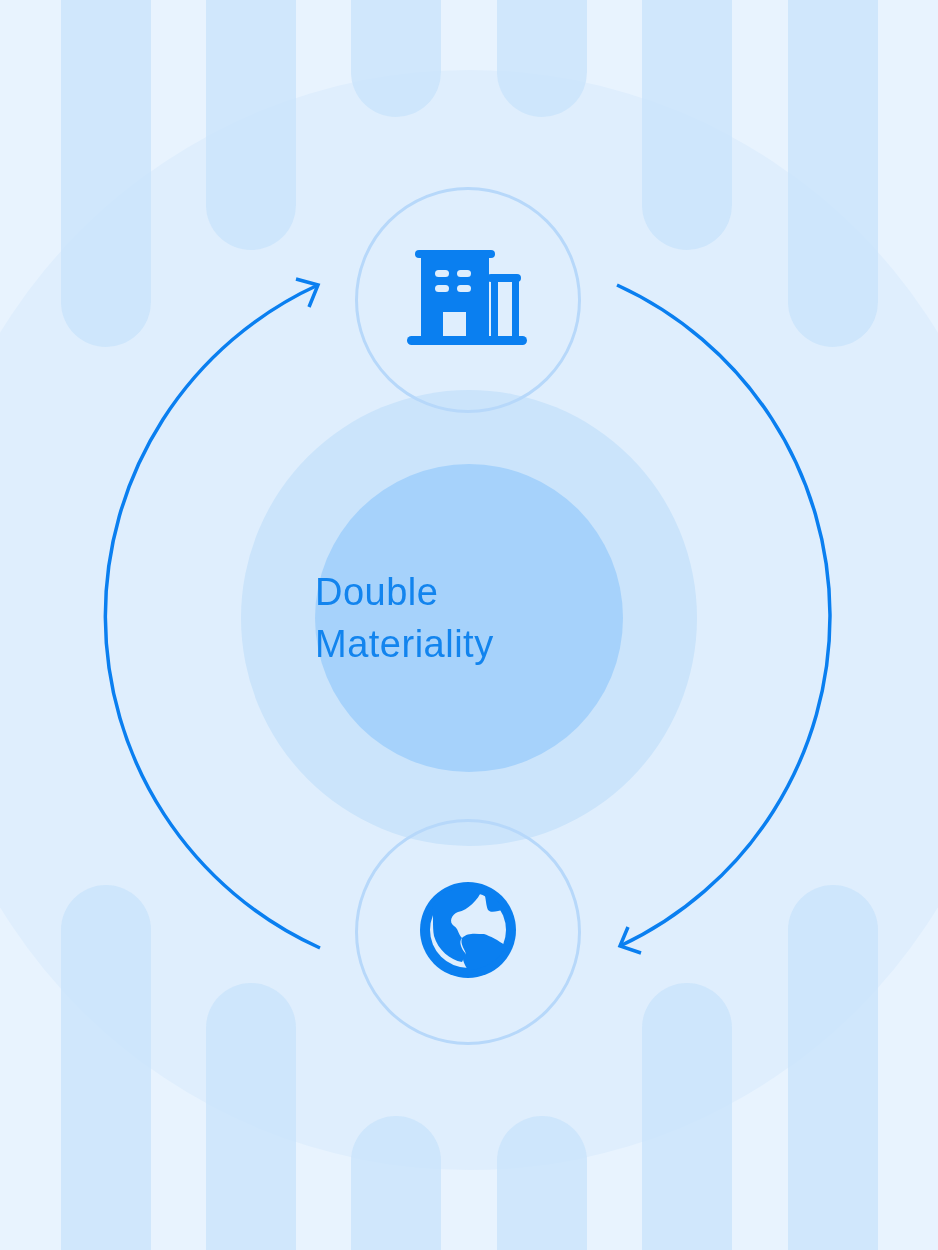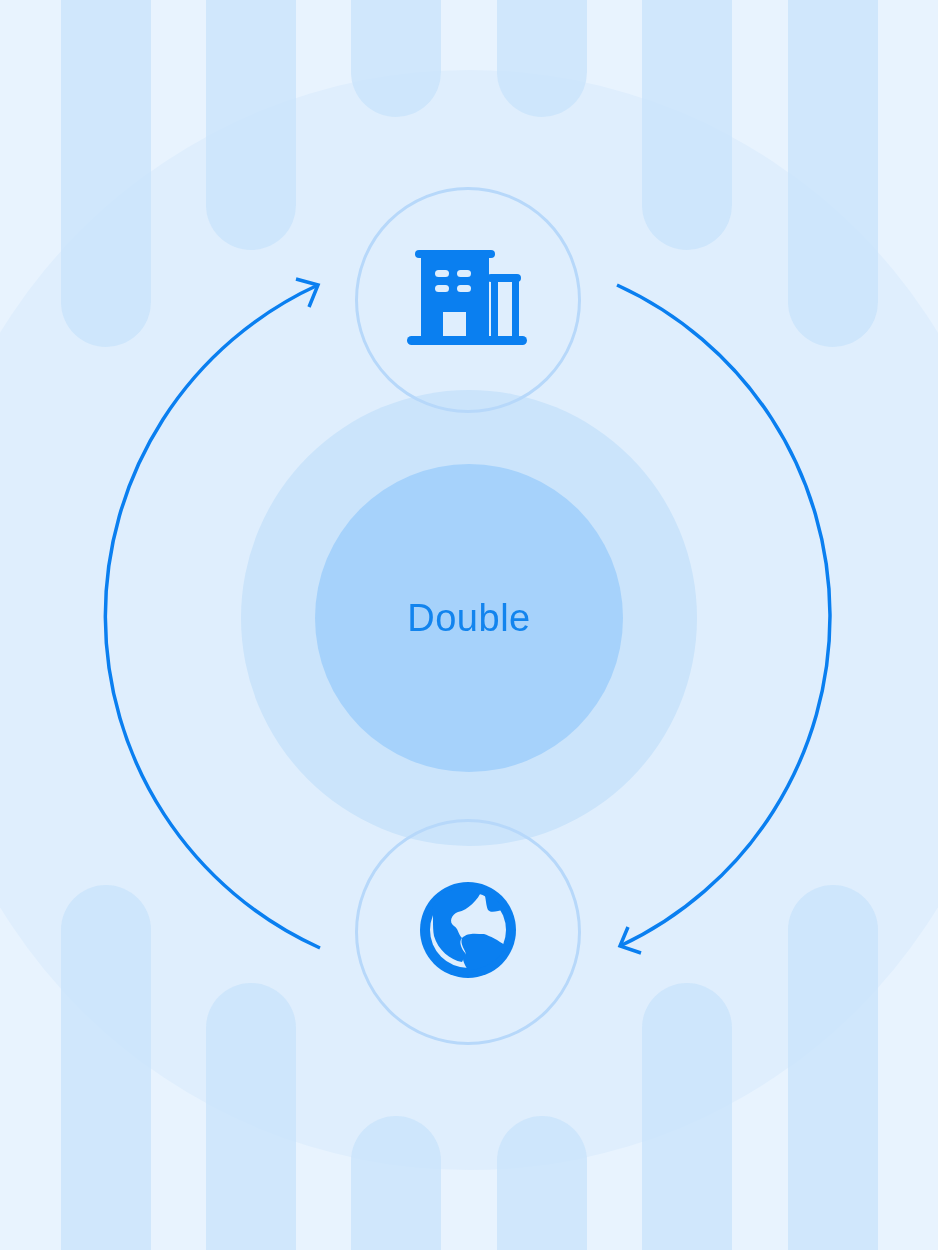--- a/index.html
+++ b/index.html
@@ -2,21 +2,21 @@
 <html><head>
 <meta charset="utf-8">
 <style>
   html, body { margin: 0; padding: 0; }
   body { width: 938px; height: 1250px; overflow: hidden; background: #e8f3fe; position: relative; font-family: "Liberation Sans", sans-serif; }
   .stage { position: absolute; left: 0; top: 0; width: 938px; height: 1250px; }
   .halo { position: absolute; left: -81px; top: 70px; width: 1100px; height: 1100px; border-radius: 50%; background: #dfeefd; }
   .pill { position: absolute; width: 90px; border-radius: 45px; background: #c9e3fb; opacity: 0.8; }
   .ring-outer { position: absolute; left: 241px; top: 390px; width: 456px; height: 456px; border-radius: 50%; background: #cbe4fb; }
   .ring-inner { position: absolute; left: 315px; top: 464px; width: 308px; height: 308px; border-radius: 50%; background: #a6d2fb; }
-  .center-label { position: absolute; left: 315px; top: 464px; width: 308px; height: 308px; display: flex; flex-direction: column; align-items: center; justify-content: center; color: #1284ee; font-size: 38px; line-height: 52px; font-weight: 300; letter-spacing: 0.5px; }
+  .center-label { position: absolute; left: 315px; top: 464px; width: 308px; height: 308px; display: flex; flex-direction: column; justify-content: center; color: #1284ee; font-size: 38px; line-height: 52px; font-weight: 300; letter-spacing: 0.5px; }
   .node { position: absolute; width: 226px; height: 226px; border-radius: 50%; border: 3px solid #b7d8fa; box-sizing: border-box; display: flex; align-items: center; justify-content: center; }
   .node-top { left: 355px; top: 187px; }
   .node-bottom { left: 355px; top: 819px; }
   svg.arcs { position: absolute; left: 0; top: 0; }
 </style>
 </head>
 <body>
 
 <div class="stage">
   <div class="halo"></div>
@@ -32,20 +32,21 @@
   <div class="pill" style="left:206px; top:983px; height:330px;"></div>
   <div class="pill" style="left:351px; top:1116px; height:200px;"></div>
   <div class="pill" style="left:497px; top:1116px; height:200px;"></div>
   <div class="pill" style="left:642px; top:983px; height:330px;"></div>
   <div class="pill" style="left:788px; top:885px; height:430px;"></div>
 
   <div class="ring-outer"></div>
   <div class="ring-inner"></div>
   <div class="center-label">
     <span>Double</span>
+    <span>Materiality</span>
   </div>
 
   <svg class="arcs" width="938" height="1250" viewBox="0 0 938 1250">
     <g fill="none" stroke="#0a7ff0" stroke-width="3.5" stroke-linecap="butt">
 
       <path d="M 320 948 A 364 364 0 0 1 318 285"></path>
       <path d="M 296 279 L 318 285 L 309 307"></path>
 
       <path d="M 617 285 A 364 364 0 0 1 620 946"></path>
       <path d="M 628 927 L 620 946 L 641 953"></path>

